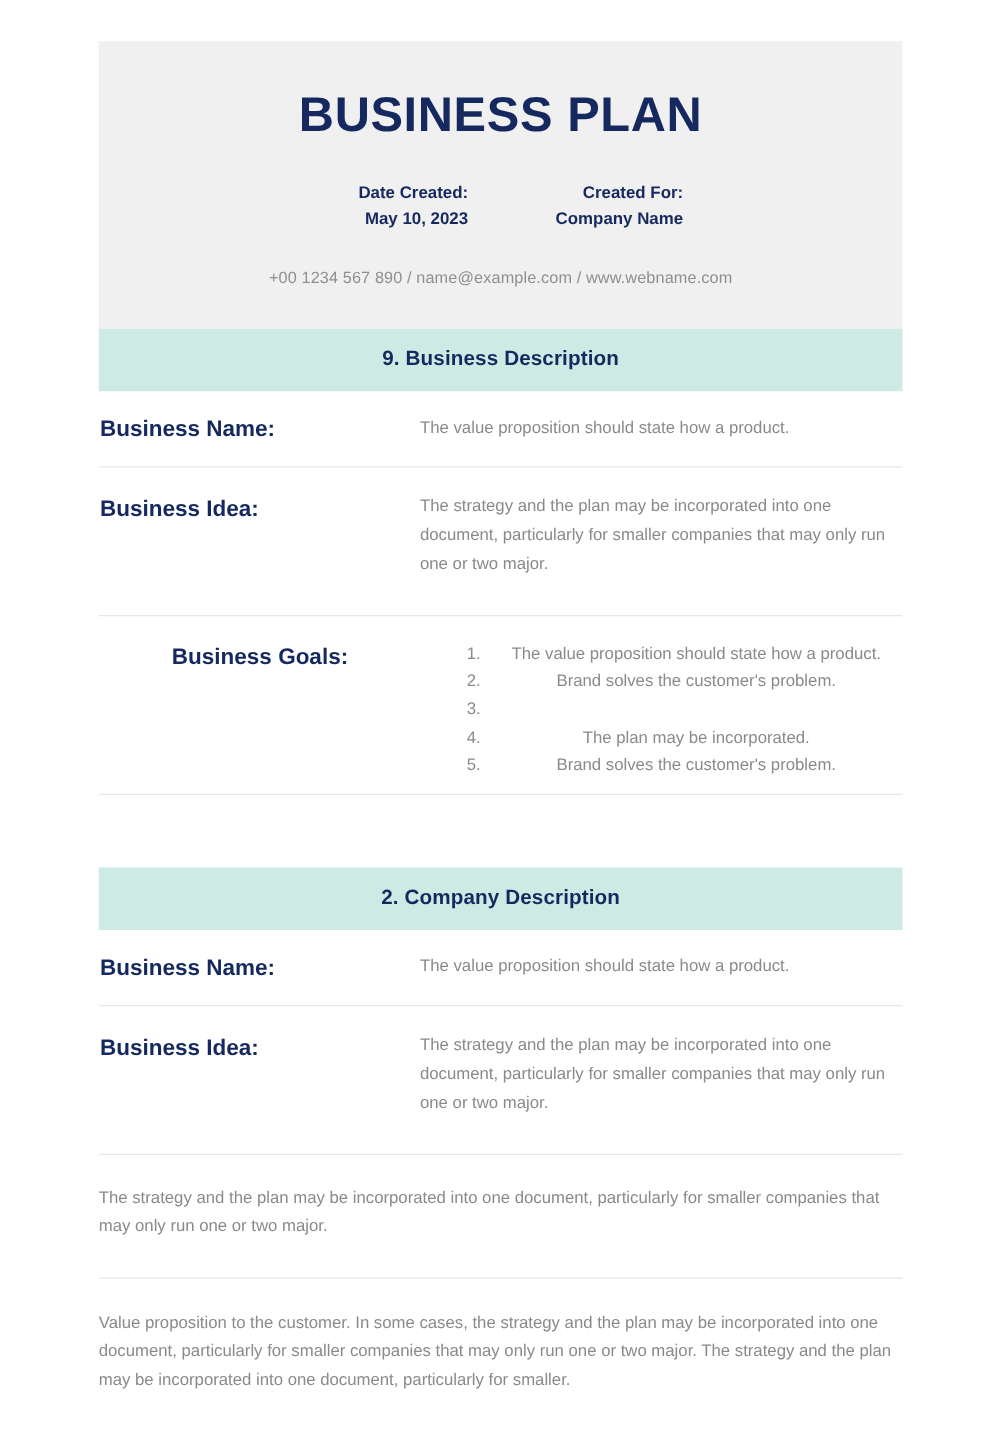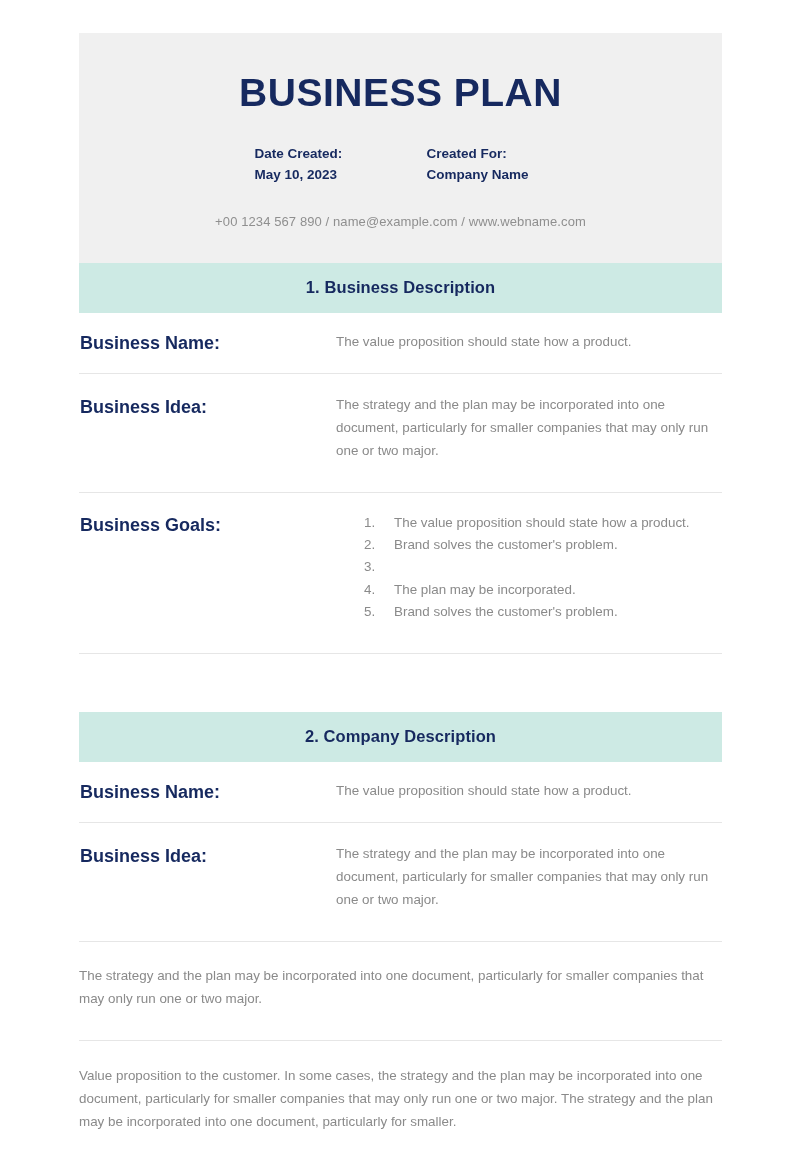--- a/index.html
+++ b/index.html
@@ -42,21 +42,21 @@
     padding: 9px 0 0 0;
     line-height: 1.1;
   }
   .meta-row {
     display: flex;
     justify-content: center;
     margin-top: 29px;
     gap: 52px;
   }
   .meta-col {
-    text-align: left;
+    text-align: right;
     min-width: 120px;
   }
   .meta-label {
     font-size: 13.5px;
     font-weight: bold;
     color: #16295f;
     line-height: 1.55;
   }
   .meta-value {
     font-size: 13.5px;
@@ -125,21 +125,22 @@
   .row.tall .row-label {
     padding-top: 1px;
   }
   .row.tall .row-value {
     padding-top: 0;
   }
 
   
   .row.list-row {
     padding-top: 19px;
-    padding-bottom: 30px;
+    padding-bottom: 12px;
+    text-align: center;
   }
   .goals {
     list-style: none;
     margin: 0;
     padding: 0;
   }
   .goals li {
     display: flex;
     font-size: 13.4px;
     color: #8a8a8a;
@@ -180,21 +181,21 @@
           <div class="meta-label">Created For:</div>
           <div class="meta-value">Company Name</div>
         </div>
       </div>
 
       <div class="contact-line">+00 1234 567 890 / name@example.com / www.webname.com</div>
     </div>
 
     <div class="section">
       <div class="section-band">
-        <span class="section-band-title">1. Business Description</span>
+        <span class="section-band-title">9. Business Description</span>
       </div>
       <div class="rows">
 
         <div class="row">
           <div class="row-label">Business Name:</div>
           <div class="row-value">The value proposition should state how a product.</div>
         </div>
 
         <div class="row tall">
           <div class="row-label">Business Idea:</div>

